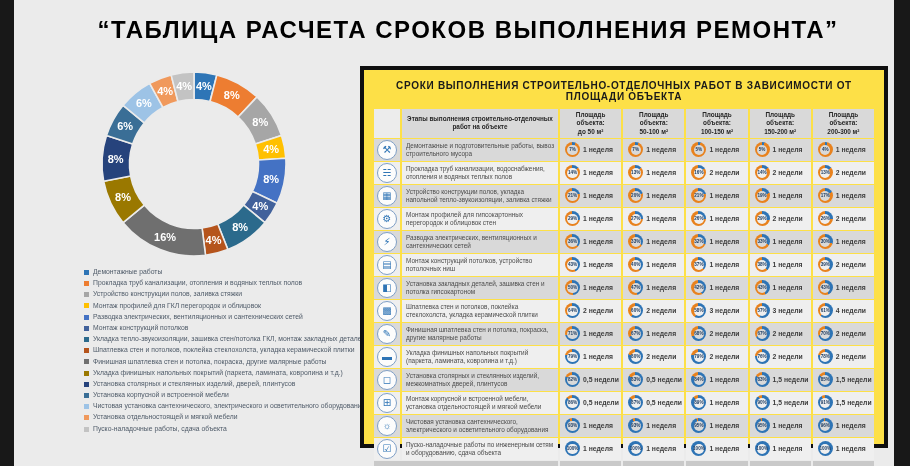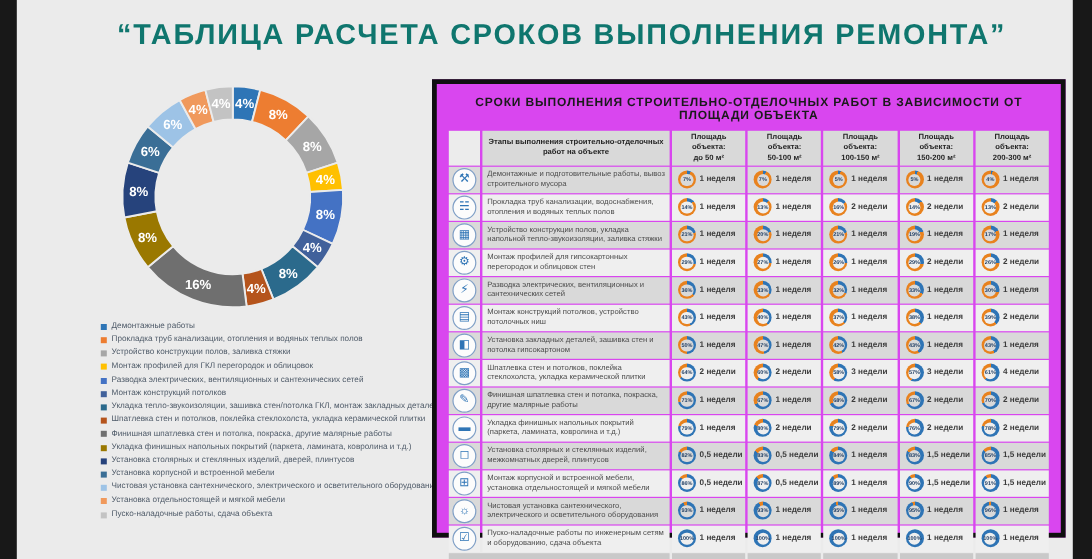--- a/index.html
+++ b/index.html
@@ -1,31 +1,31 @@
 <!DOCTYPE html>
 <html><head>
 <meta charset="utf-8">
 <style>
   html,body{margin:0;padding:0;}
   body{width:910px;height:466px;background:#ebebeb;font-family:"Liberation Sans","DejaVu Sans",sans-serif;position:relative;overflow:hidden;}
   #canvas{position:absolute;inset:0;}
   .side-bar{position:absolute;top:0;height:466px;background:#181818;}
   #left-bar{left:0;width:14px;}
   #right-bar{right:0;width:16px;}
-  #main-title{position:absolute;left:14px;right:16px;top:16px;text-align:center;font-size:24px;font-weight:700;color:#0f766e;letter-spacing:1.5px;margin-left:28px;}
+  #main-title{position:absolute;left:14px;right:16px;top:16px;text-align:center;font-size:24px;font-weight:700;color:#000000;letter-spacing:1.5px;margin-left:28px;}
   
   #donut-wrap{position:absolute;left:86px;top:68px;width:216px;height:192px;}
   .seg-label{font-size:11px;font-weight:700;fill:#ffffff;font-family:"Liberation Sans","DejaVu Sans",sans-serif;}
   
   #legend{position:absolute;left:84px;top:269px;margin:0;padding:0;list-style:none;display:flex;flex-direction:column;gap:4.4px;}
   #legend li{display:flex;align-items:center;gap:4px;}
   .swatch{width:5px;height:5px;flex:0 0 5px;display:inline-block;}
   .legend-label{font-size:6.8px;color:#4e5a68;line-height:1;}
   
-  #panel{position:absolute;left:360px;top:66px;width:528px;height:382px;background:#d946ef;border:4px solid #0f0f0f;box-sizing:border-box;padding:7px 10px 5px 10px;}
+  #panel{position:absolute;left:360px;top:66px;width:528px;height:382px;background:#fde047;border:4px solid #0f0f0f;box-sizing:border-box;padding:7px 10px 5px 10px;}
   #panel-title{text-align:center;font-size:10px;font-weight:700;letter-spacing:.7px;color:#1a1a1a;margin:3px 0 7px 0;}
   .grid{display:grid;grid-template-columns:26px 156px repeat(5,1fr);column-gap:2px;}
   .hcell{background:#d9d9d9;display:flex;flex-direction:column;justify-content:center;align-items:center;text-align:center;min-height:21px;padding:2px 1px;}
   .hcell.icon-h{background:#ececec;}
   .h-txt{font-size:6.4px;font-weight:700;color:#262626;line-height:1.3;}
   .t-row{margin-top:1px;}
   .t-row .cell{min-height:18px;display:flex;align-items:center;}
   .t-row.odd .cell{background:#d9d9d9;--hole:#d9d9d9;}
   .t-row.even .cell{background:#efefef;--hole:#efefef;}
   .icon-cell{justify-content:center;}

